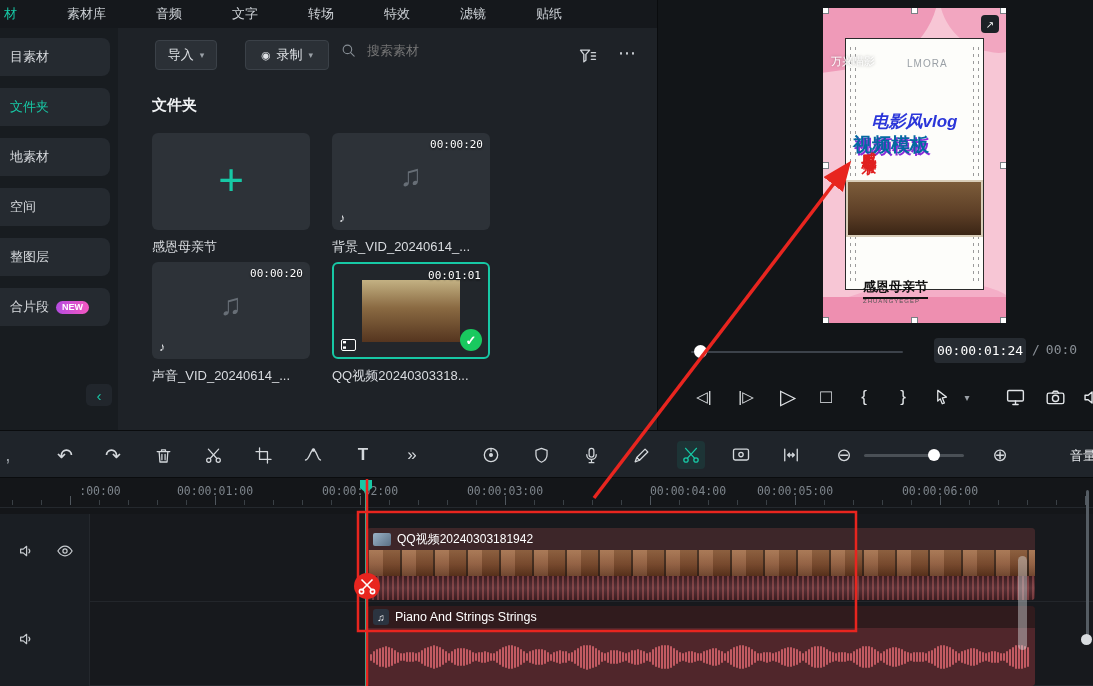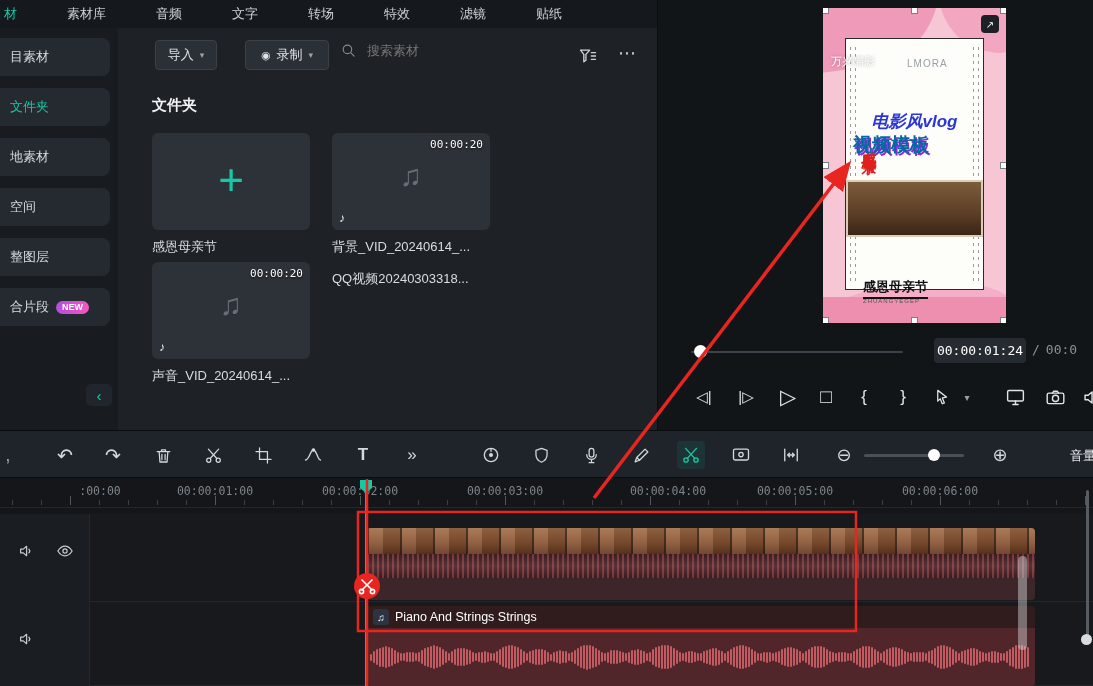--- a/index.html
+++ b/index.html
@@ -231,20 +231,30 @@
     <div class="card" style="left:34px;top:234px">
       <div class="thumb">
         <span class="note-big">♫</span>
         <span class="note-small">♪</span>
         <span class="dur">00:00:20</span>
       </div>
       <div class="card-label">声音_VID_20240614_...</div>
     </div>
 
     <div class="card selected" style="left:214px;top:234px">
+      <div class="thumb" style="background:#22262b">
+        <div class="vimg"></div>
+        <svg class="abs" style="left:7px;bottom:6px" width="15" height="12" viewBox="0 0 15 12">
+          <rect x="0.5" y="0.5" width="14" height="11" rx="1.5" fill="none" stroke="#fff"></rect>
+          <rect x="2" y="2" width="3" height="2.4" fill="#fff"></rect>
+            <rect x="2" y="7.4" width="3" height="2.4" fill="#fff"></rect>
+          </svg>
+        <span class="dur">00:01:01</span>
+        <span class="check">✓</span>
+      </div>
       <div class="card-label">QQ视频20240303318...</div>
     </div>
   </section>
 
   <section class="preview">
     <div class="vframe">
       <div class="deco-top"></div>
       <div class="deco-top2"></div>
       <div class="deco-b1"></div>
       <div class="deco-b2"></div>
@@ -424,21 +434,21 @@
       </div>
     <span class="vol-label">音量</span>
   </div>
 
   <div class="timeline">
     <div>
       <span class="ruler-label" style="left:100px">:00:00</span>
       <span class="ruler-label" style="left:215px">00:00:01:00</span>
       <span class="ruler-label" style="left:360px">00:00:02:00</span>
       <span class="ruler-label" style="left:505px">00:00:03:00</span>
-      <span class="ruler-label" style="left:668px">00:00:04:00</span>
+      <span class="ruler-label" style="left:688px">00:00:04:00</span>
       <span class="ruler-label" style="left:795px">00:00:05:00</span>
       <span class="ruler-label" style="left:940px">00:00:06:00</span>
       <div class="ticks-minor"></div>
       <div class="ticks-major"></div>
       <div class="ruler-sep"></div>
     </div>
 
     <div class="row" style="top:36px;height:88px"></div>
     <div class="row" style="top:124px;height:84px"></div>
 
@@ -453,20 +463,24 @@
         </svg>
     </div>
     <div class="thead" style="top:124px;height:84px">
       <svg class="ic th-ic" style="left:18px;top:28px" width="18" height="18" viewBox="0 0 24 24">
         <path d="M3.5 9.5 v5 h3.5 l4.5 3.8 V5.7 L7 9.5 Z"></path>
           <path d="M14.5 9.5 a3.6 3.6 0 0 1 0 5"></path>
         </svg>
     </div>
 
     <div class="clip-video">
+      <div class="clip-title">
+        <span class="mini-thumb"></span>
+        <span>QQ视频20240303181942</span>
+      </div>
       <div class="clip-strip"></div>
       <div class="clip-audiopart"></div>
     </div>
 
     <div class="clip-audio">
       <div class="aclip-title">
         <span class="note-chip">♫</span>
         <span>Piano And Strings Strings</span>
       </div>
       <div class="waveform">

